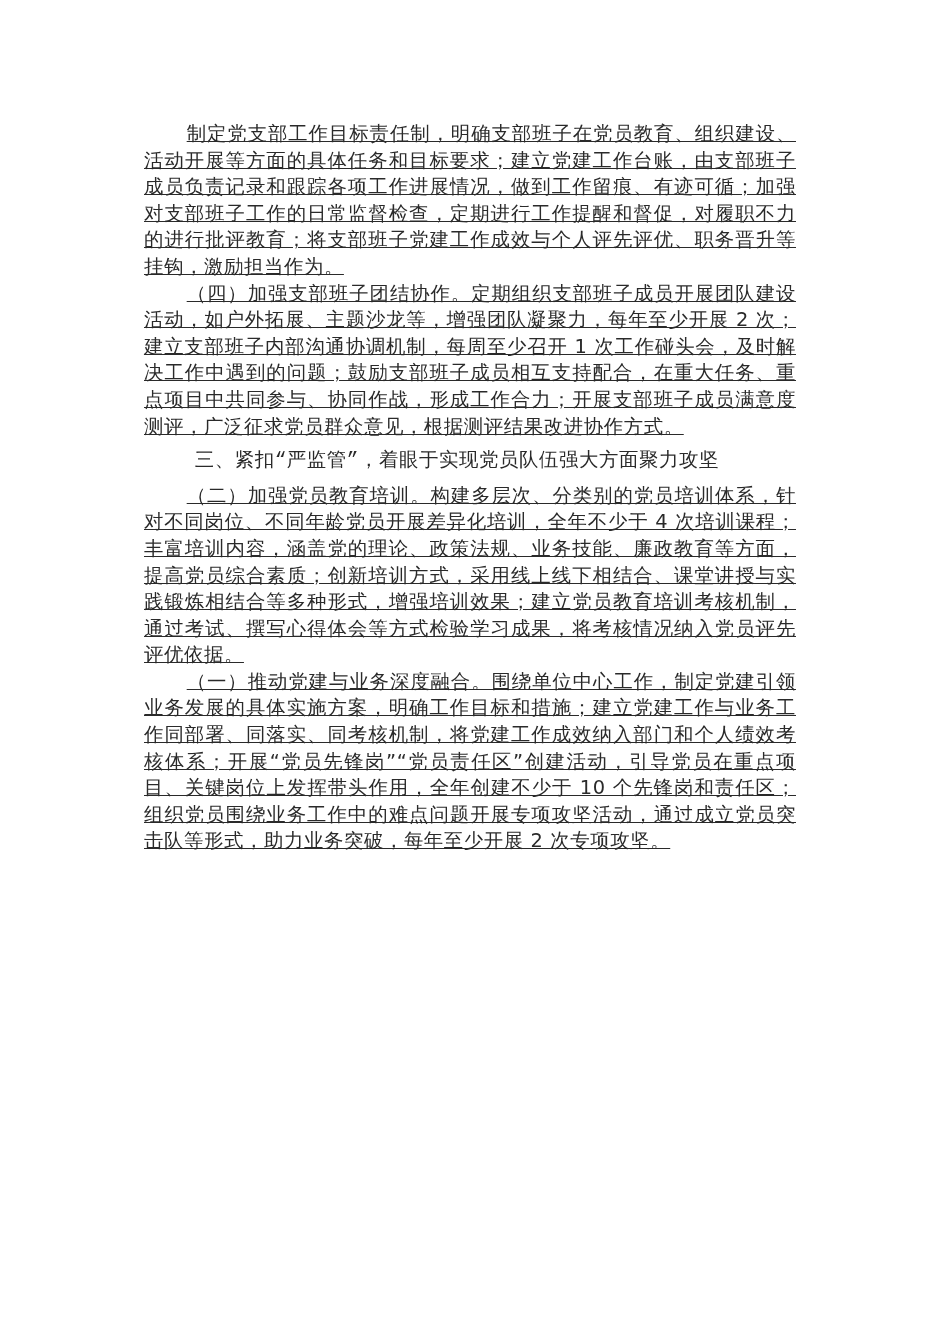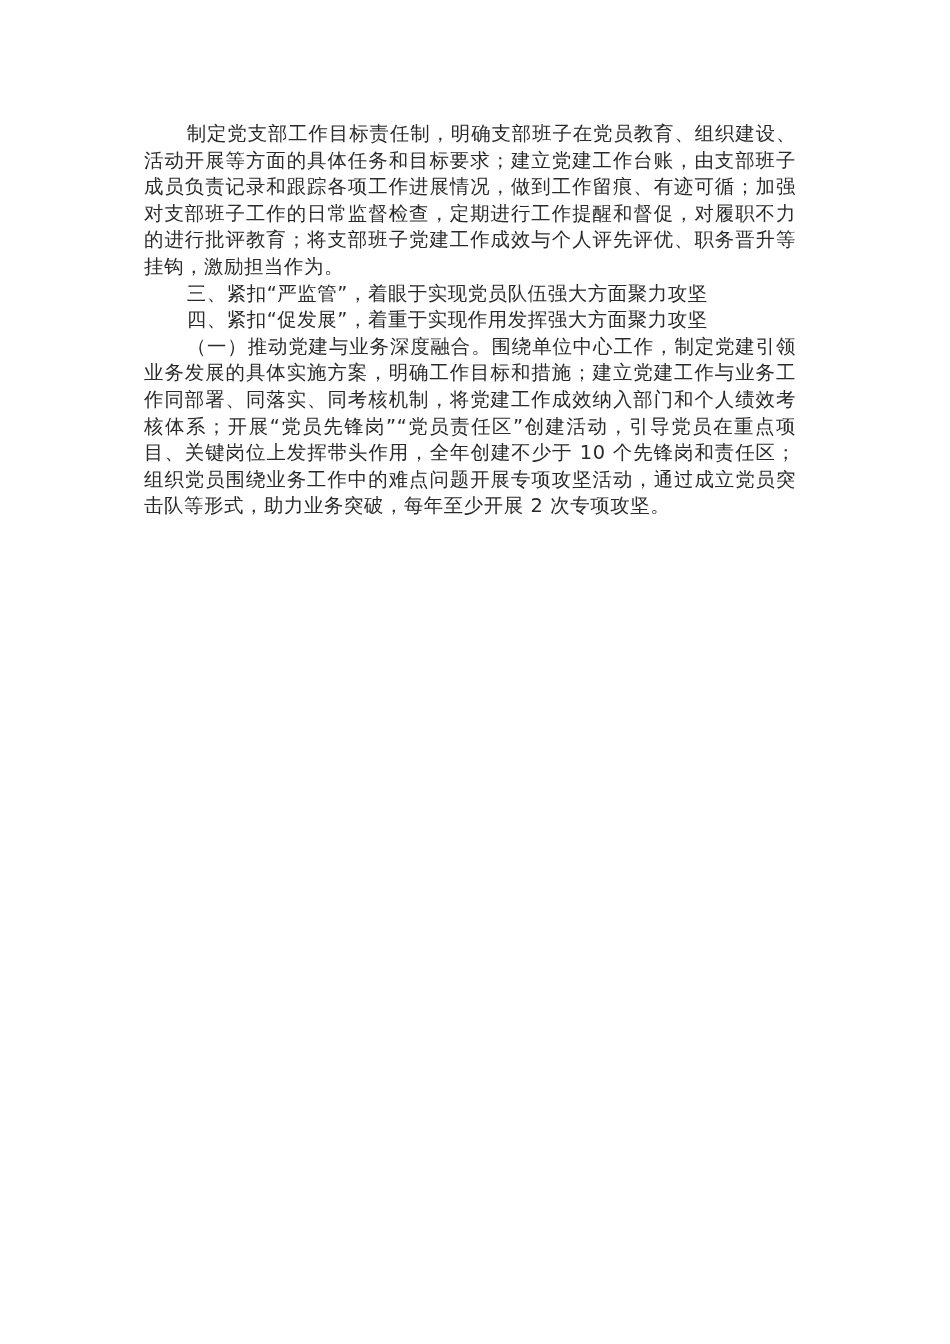--- a/index.html
+++ b/index.html
@@ -23,27 +23,30 @@
       line-height: 26.6px;
       color: #2a2a2a;
       letter-spacing: 0.6px;
       text-align: justify;
       text-justify: inter-character;
     }
     .para {
       margin: 0;
       text-indent: 2.2em;
       word-break: break-all;
+      text-decoration: underline;
     }
     .heading {
-      margin: 0;
+      margin: 8px;
       text-indent: 2.2em;
+      font-family: Liberation Mono, monospace;
     }
   </style>
 </head>
 <body>
 
 <div class="page">
   <p class="para">制定党支部工作目标责任制，明确支部班子在党员教育、组织建设、活动开展等方面的具体任务和目标要求；建立党建工作台账，由支部班子成员负责记录和跟踪各项工作进展情况，做到工作留痕、有迹可循；加强对支部班子工作的日常监督检查，定期进行工作提醒和督促，对履职不力的进行批评教育；将支部班子党建工作成效与个人评先评优、职务晋升等挂钩，激励担当作为。</p>
+  <p class="para">（四）加强支部班子团结协作。定期组织支部班子成员开展团队建设活动，如户外拓展、主题沙龙等，增强团队凝聚力，每年至少开展 2 次；建立支部班子内部沟通协调机制，每周至少召开 1 次工作碰头会，及时解决工作中遇到的问题；鼓励支部班子成员相互支持配合，在重大任务、重点项目中共同参与、协同作战，形成工作合力；开展支部班子成员满意度测评，广泛征求党员群众意见，根据测评结果改进协作方式。</p>
   <p class="heading">三、紧扣“严监管”，着眼于实现党员队伍强大方面聚力攻坚</p>
-  <p class="heading">四、紧扣“促发展”，着重于实现作用发挥强大方面聚力攻坚</p>
+  <p class="para">（二）加强党员教育培训。构建多层次、分类别的党员培训体系，针对不同岗位、不同年龄党员开展差异化培训，全年不少于 4 次培训课程；丰富培训内容，涵盖党的理论、政策法规、业务技能、廉政教育等方面，提高党员综合素质；创新培训方式，采用线上线下相结合、课堂讲授与实践锻炼相结合等多种形式，增强培训效果；建立党员教育培训考核机制，通过考试、撰写心得体会等方式检验学习成果，将考核情况纳入党员评先评优依据。</p>
   <p class="para">（一）推动党建与业务深度融合。围绕单位中心工作，制定党建引领业务发展的具体实施方案，明确工作目标和措施；建立党建工作与业务工作同部署、同落实、同考核机制，将党建工作成效纳入部门和个人绩效考核体系；开展“党员先锋岗”“党员责任区”创建活动，引导党员在重点项目、关键岗位上发挥带头作用，全年创建不少于 10 个先锋岗和责任区；组织党员围绕业务工作中的难点问题开展专项攻坚活动，通过成立党员突击队等形式，助力业务突破，每年至少开展 2 次专项攻坚。</p>
 </div>
 
 </body></html>

